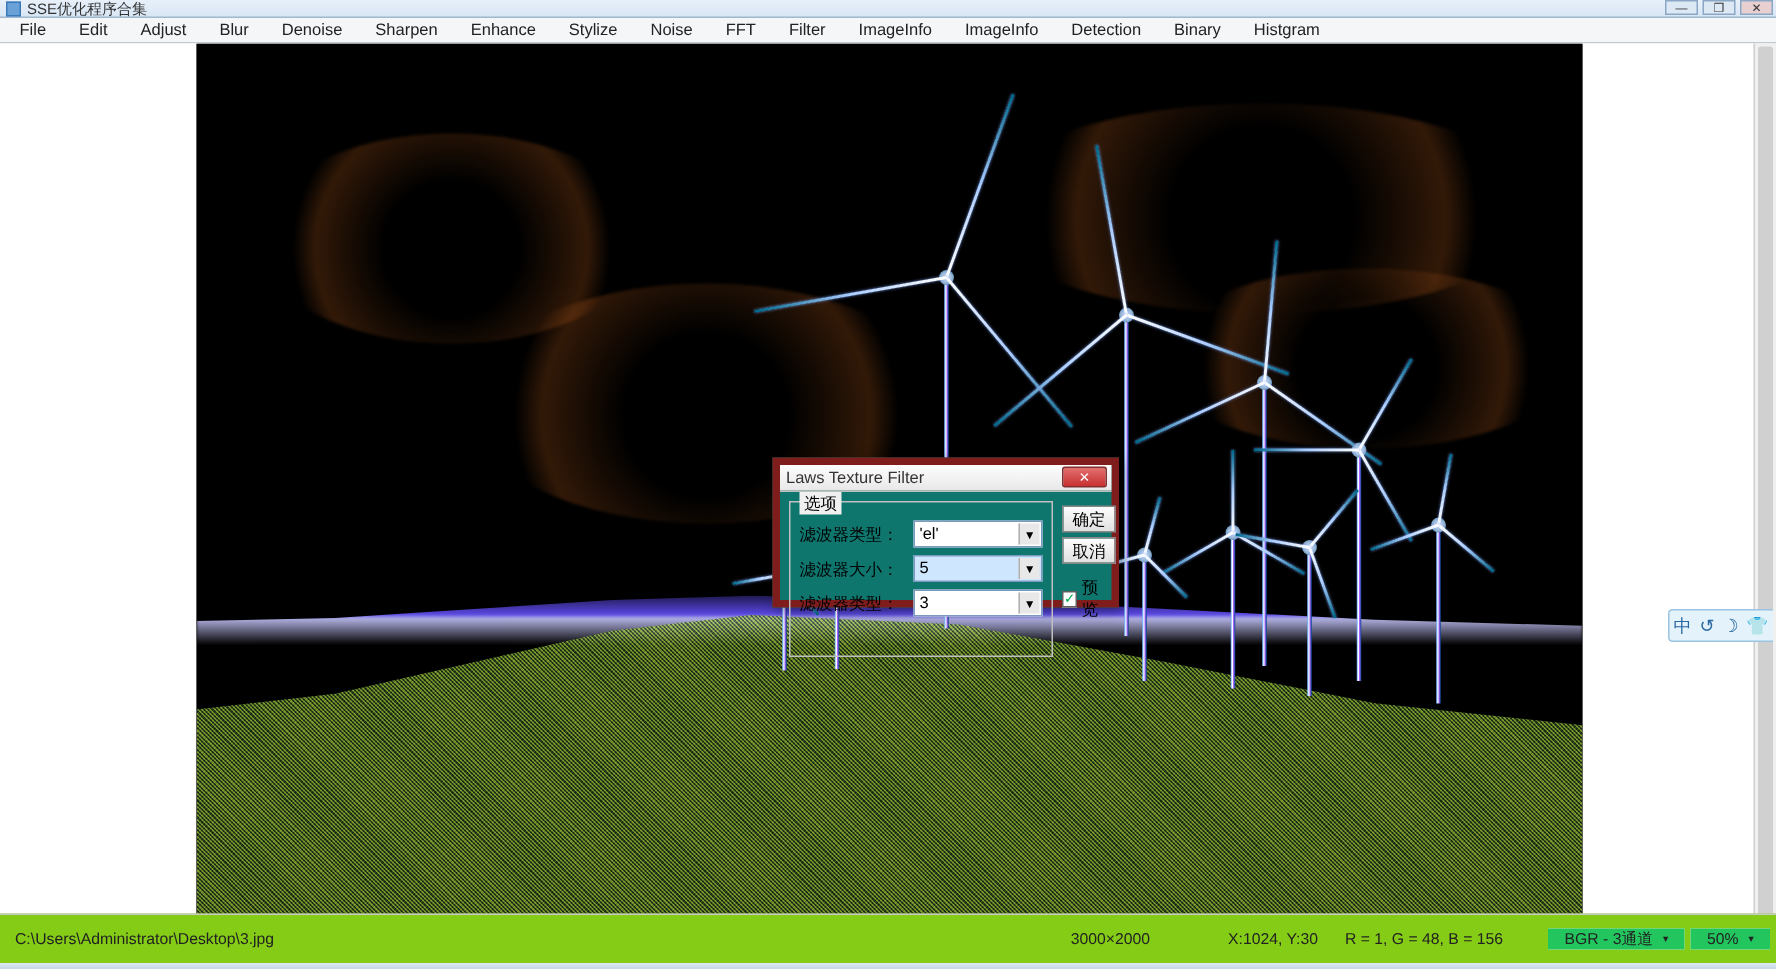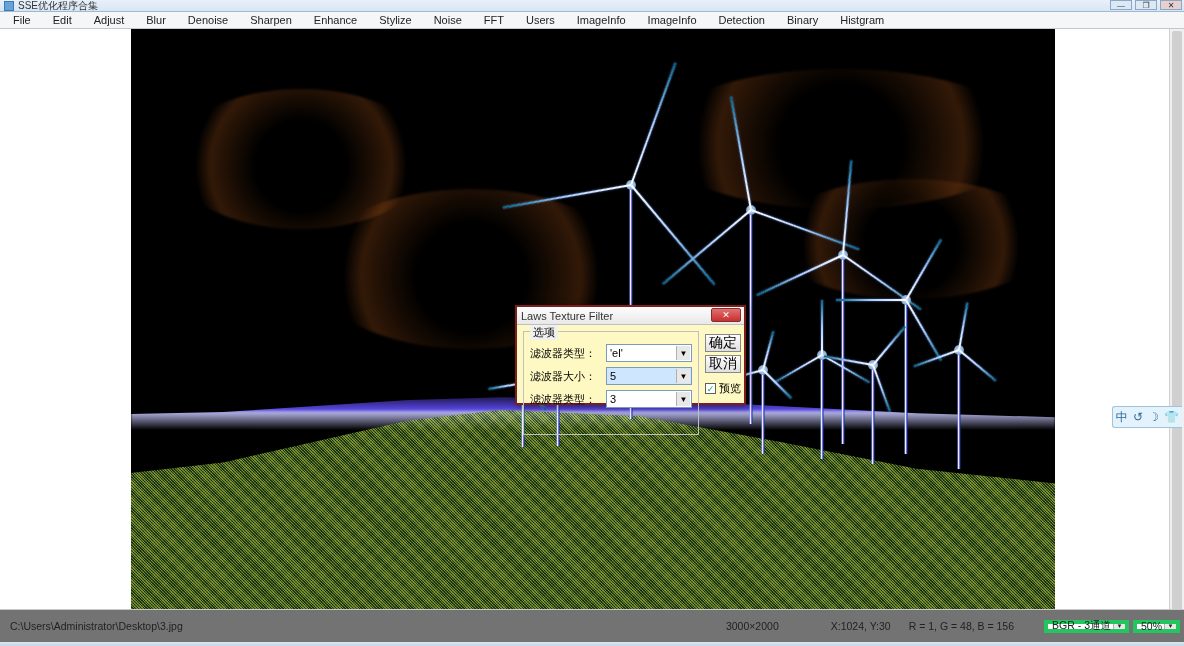--- a/index.html
+++ b/index.html
@@ -92,21 +92,21 @@
   position: absolute; left: 50%; top: -4px; width: 2px; transform-origin: 50% 100%;
   background: linear-gradient(to top, #fff 0%, #acf 50%, #068 100%);
   box-shadow: 0 0 2px rgba(120,160,255,0.8);
 }
 .watermark {
   position: absolute; right: 30px; bottom: 22px; font-size: 22px; color: rgba(200,120,80,0.5);
   font-family: monospace; letter-spacing: 2px;
 }
 .dialog {
   position: absolute; left: 515px; top: 276px; width: 231px; height: 100px;
-  background: #fef9c3; border: 2px solid #7f1d1d;
+  background: #0f766e; border: 5px solid #7f1d1d;
   box-shadow: 2px 2px 8px rgba(0,0,0,0.35);
   font-size: 11px;
 }
 .dialog .dtitle {
   height: 18px; background: linear-gradient(#fdfdfd, #e8e8e8);
   border-bottom: 1px solid #c0c0c0;
   padding: 0 4px; display: flex; align-items: center; position: relative;
   color: #333;
 }
 .dialog .dclose {
@@ -125,34 +125,34 @@
 .dlrow { position: absolute; left: 6px; right: 6px; height: 18px; display: flex; align-items: center; }
 .dlrow label { width: 76px; }
 .dlrow .combo {
   flex: 1; height: 18px; border: 1px solid #7a9ac0; background: #fff;
   display: flex; align-items: center; padding: 0 3px; font-size: 11px; position: relative;
 }
 .dlrow .combo.hl { background: #cfe6ff; }
 .dlrow .combo .arrow { position: absolute; right: 1px; top: 1px; bottom: 1px; width: 14px; background: #e8e8e8; border-left: 1px solid #b0b0b0; display:flex; align-items:center; justify-content:center; font-size:8px; }
 .dbtn {
   position: absolute; width: 36px; height: 18px; border: 1px solid #888; background: linear-gradient(#fdfdfd,#e0e0e0);
-  font-size: 14px; display: flex; align-items: center; justify-content: center;
+  font-size: 11px; display: flex; align-items: center; justify-content: center;
 }
 .dchk { position: absolute; font-size: 11px; display: flex; align-items: center; gap: 3px; }
 .dchk .box { width: 11px; height: 11px; border: 1px solid #606060; background: #fff; display:flex; align-items:center; justify-content:center; font-size:9px; color:#0a5; }
 .statusbar {
   position: absolute; left: 0; right: 0; bottom: 4px; height: 14px;
-  background: #737373; border-top: 1px solid #c8c8c8;
+  background: #84cc16; border-top: 1px solid #c8c8c8;
   display: flex; align-items: center; font-size: 10.5px; color: #222;
   padding: 16px 4px;
 }
 .statusbar .cell { padding: 0 6px; border-right: 1px solid #d0d0d0; white-space: nowrap; }
 .statusbar .flex { flex: 1; }
 .statusbar .combo-sb {
-  border: 4px solid #22c55e; background: #fff; padding: 0 14px 0 4px; height: 13px; position: relative; margin-left: 4px; display:inline-flex; align-items:center;
+  border: 7px solid #22c55e; background: #fff; padding: 0 14px 0 4px; height: 13px; position: relative; margin-left: 4px; display:inline-flex; align-items:center;
 }
 .statusbar .combo-sb .arrow { position:absolute; right:0; top:0; bottom:0; width:12px; background:#e8e8e8; border-left:1px solid #b0b0b0; display:flex; align-items:center; justify-content:center; font-size:7px;}
 .side-toolbar {
   position: absolute; right: 2px; top: 406px; width: 70px; height: 22px;
   background: #e4f2fb; border: 1px solid #9cc3df; border-right: none; border-radius: 3px 0 0 3px;
   display: flex; align-items: center; justify-content: space-around;
 }
 .side-toolbar span { font-size: 12px; color: #2a6aa0; }
 .taskbar { position:absolute; left:0; right:0; bottom:0; height:4px; background: linear-gradient(#dde8f2,#c6d6e6);}
 </style>
@@ -173,21 +173,21 @@
   <span class="mitem">File</span>
   <span class="mitem">Edit</span>
   <span class="mitem">Adjust</span>
   <span class="mitem">Blur</span>
   <span class="mitem">Denoise</span>
   <span class="mitem">Sharpen</span>
   <span class="mitem">Enhance</span>
   <span class="mitem">Stylize</span>
   <span class="mitem">Noise</span>
   <span class="mitem">FFT</span>
-  <span class="mitem">Users</span>
+  <span class="mitem">Filter</span>
   <span class="mitem">ImageInfo</span>
   <span class="mitem">ImageInfo</span>
   <span class="mitem">Detection</span>
   <span class="mitem">Binary</span>
   <span class="mitem">Histgram</span>
 </div>
 
 <div class="workspace">
   <div class="canvas-wrap">
     <div class="canvas">

